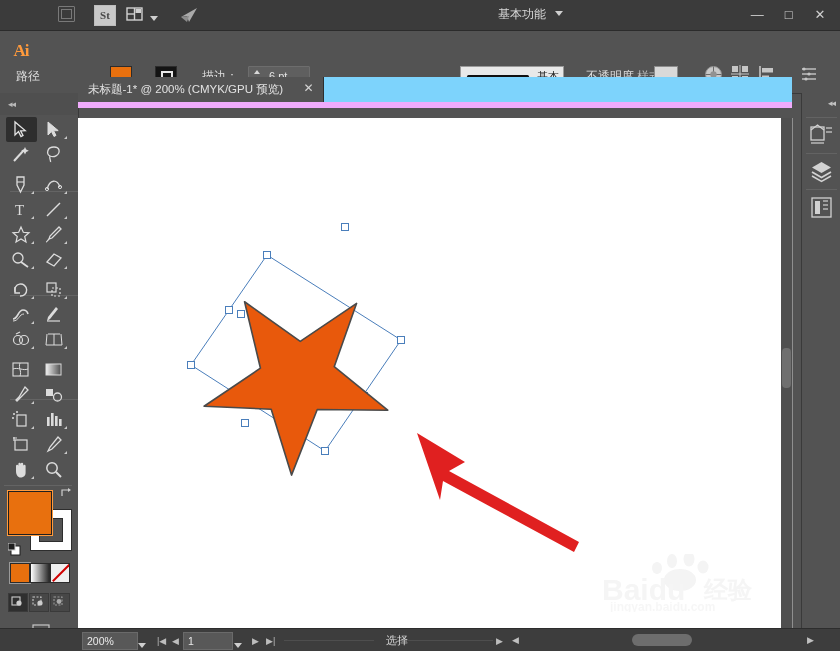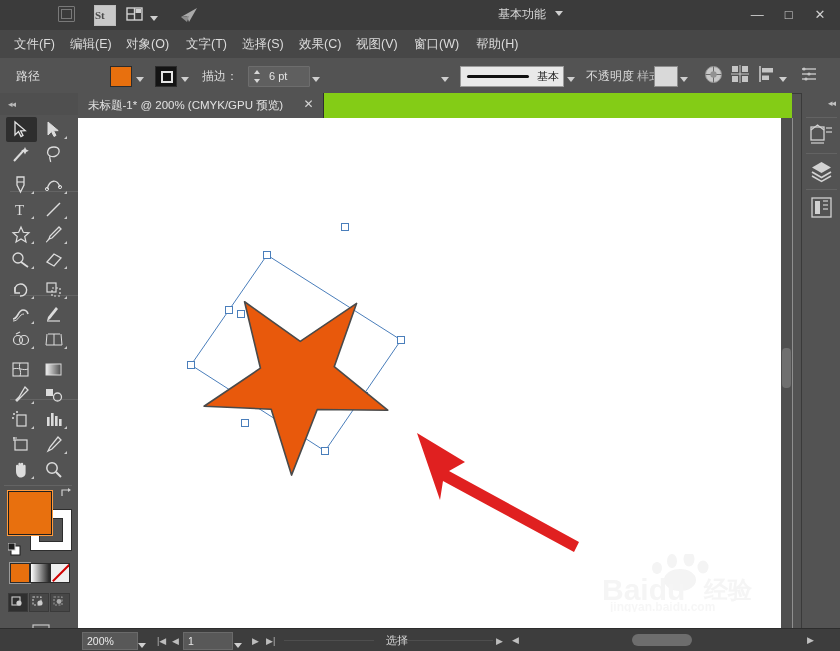--- a/index.html
+++ b/index.html
@@ -15,21 +15,21 @@
   
   .titlebar{position:absolute;left:0;top:0;width:840px;height:30px;background:#3b3b3b;
             border-bottom:1px solid #2b2b2b;}
   .ai-logo{position:absolute;left:8px;top:4px;width:26px;height:22px;color:#ff9a3c;
            font-weight:bold;font-size:17px;line-height:22px;text-align:center;
            font-family:"Liberation Serif",serif;letter-spacing:-1px;margin-top:36px;}
   .tb-icon{position:absolute;top:6px;width:20px;height:18px;opacity:.75;}
   .tb-icon svg{display:block;}
   .sq-ico{border:1px solid #8e8e8e;width:15px;height:14px;border-radius:1px;}
   .st-ico{position:absolute;left:94px;top:5px;width:20px;height:19px;border:1px solid #bdbdbd;
-          background:#c9c9c9;color:#4a4a4a;font-size:11px;font-weight:bold;text-align:left;
+          background:#c9c9c9;color:#4a4a4a;font-size:11px;font-weight:bold;text-align:center;
           line-height:19px;font-family:"Liberation Serif",serif;}
   .arrange{position:absolute;left:126px;top:6px;width:20px;height:17px;}
   .chev{display:inline-block;width:0;height:0;border-left:4px solid transparent;
         border-right:4px solid transparent;border-top:5px solid #cfcfcf;}
   .workspace{position:absolute;left:498px;top:6px;height:18px;color:#d8d8d8;font-size:12px;}
   .search-box{position:absolute;left:590px;top:5px;width:132px;height:19px;background:#4a4a4a;
               border:1px solid #5c5c5c;border-radius:2px;}
   .search-box .ph{position:absolute;left:26px;top:3px;font-size:10px;color:#8d8d8d;}
   .win-btns{position:absolute;right:6px;top:4px;height:22px;}
   .win-btn{display:inline-block;width:28px;height:22px;text-align:center;line-height:22px;
@@ -57,22 +57,22 @@
   .spin{position:absolute;left:3px;top:2px;width:10px;height:15px;}
   .profilebox{position:absolute;top:8px;height:19px;background:#e9e9e9;border:1px solid #9a9a9a;}
   .profilebox .ln{position:absolute;left:6px;top:8px;width:62px;height:3px;background:#101010;
                   border-radius:2px;}
   .profilebox .tx{position:absolute;right:4px;top:2px;font-size:11px;color:#1d1d1d;}
   .stylebox{position:absolute;top:8px;width:22px;height:19px;background:#d9d9d9;
             border:1px solid #8c8c8c;}
   .cb-ico{position:absolute;top:7px;opacity:.88;}
 
   
-  .tabbar{position:absolute;left:78px;top:93px;width:714px;height:25px;background:#84cc16;
-          border-bottom:1px solid #f0abfc;}
+  .tabbar{position:absolute;left:78px;top:77px;width:714px;height:25px;background:#7dd3fc;
+          border-bottom:6px solid #f0abfc;}
   .doctab{position:absolute;left:0;top:0;height:25px;background:#535353;border-right:1px solid #2e2e2e;
           padding:0 10px;line-height:25px;font-size:11.5px;color:#e2e2e2;white-space:nowrap;}
   .tabclose{position:absolute;right:8px;top:5px;width:13px;height:13px;line-height:13px;
             text-align:center;font-size:12px;color:#d6d6d6;}
 
   
   .toolpanel{position:absolute;left:0;top:93px;width:78px;height:558px;background:#535353;
              border-right:1px solid #3a3a3a;}
   .tp-head{position:absolute;left:0;top:0;width:78px;height:22px;background:#4f4f4f;}
   .tp-grip{position:absolute;left:8px;top:6px;font-size:9px;color:#b9b9b9;letter-spacing:-1px;}
@@ -178,31 +178,20 @@
     </div>
 
 
     <div class="win-btns">
       <span class="win-btn">—</span>
       <span class="win-btn">□</span>
       <span class="win-btn">✕</span>
     </div>
   </div>
 
-  <div class="menubar">
-    <div class="menu-item" style="left:8px;">文件(F)</div>
-    <div class="menu-item" style="left:64px;">编辑(E)</div>
-    <div class="menu-item" style="left:120px;">对象(O)</div>
-    <div class="menu-item" style="left:180px;">文字(T)</div>
-    <div class="menu-item" style="left:236px;">选择(S)</div>
-    <div class="menu-item" style="left:293px;">效果(C)</div>
-    <div class="menu-item" style="left:350px;">视图(V)</div>
-    <div class="menu-item" style="left:408px;">窗口(W)</div>
-    <div class="menu-item" style="left:470px;">帮助(H)</div>
-  </div>
 
   <div class="controlbar">
     <div class="cb-label" style="left:16px;">路径</div>
 
     <div class="swatch" style="left:110px;background:#e8700e;"></div>
     <span class="swatch-drop" style="left:136px;"><span class="chev"></span></span>
 
     <div class="strokebox" style="left:155px;">
         <i></i>
       </div>

